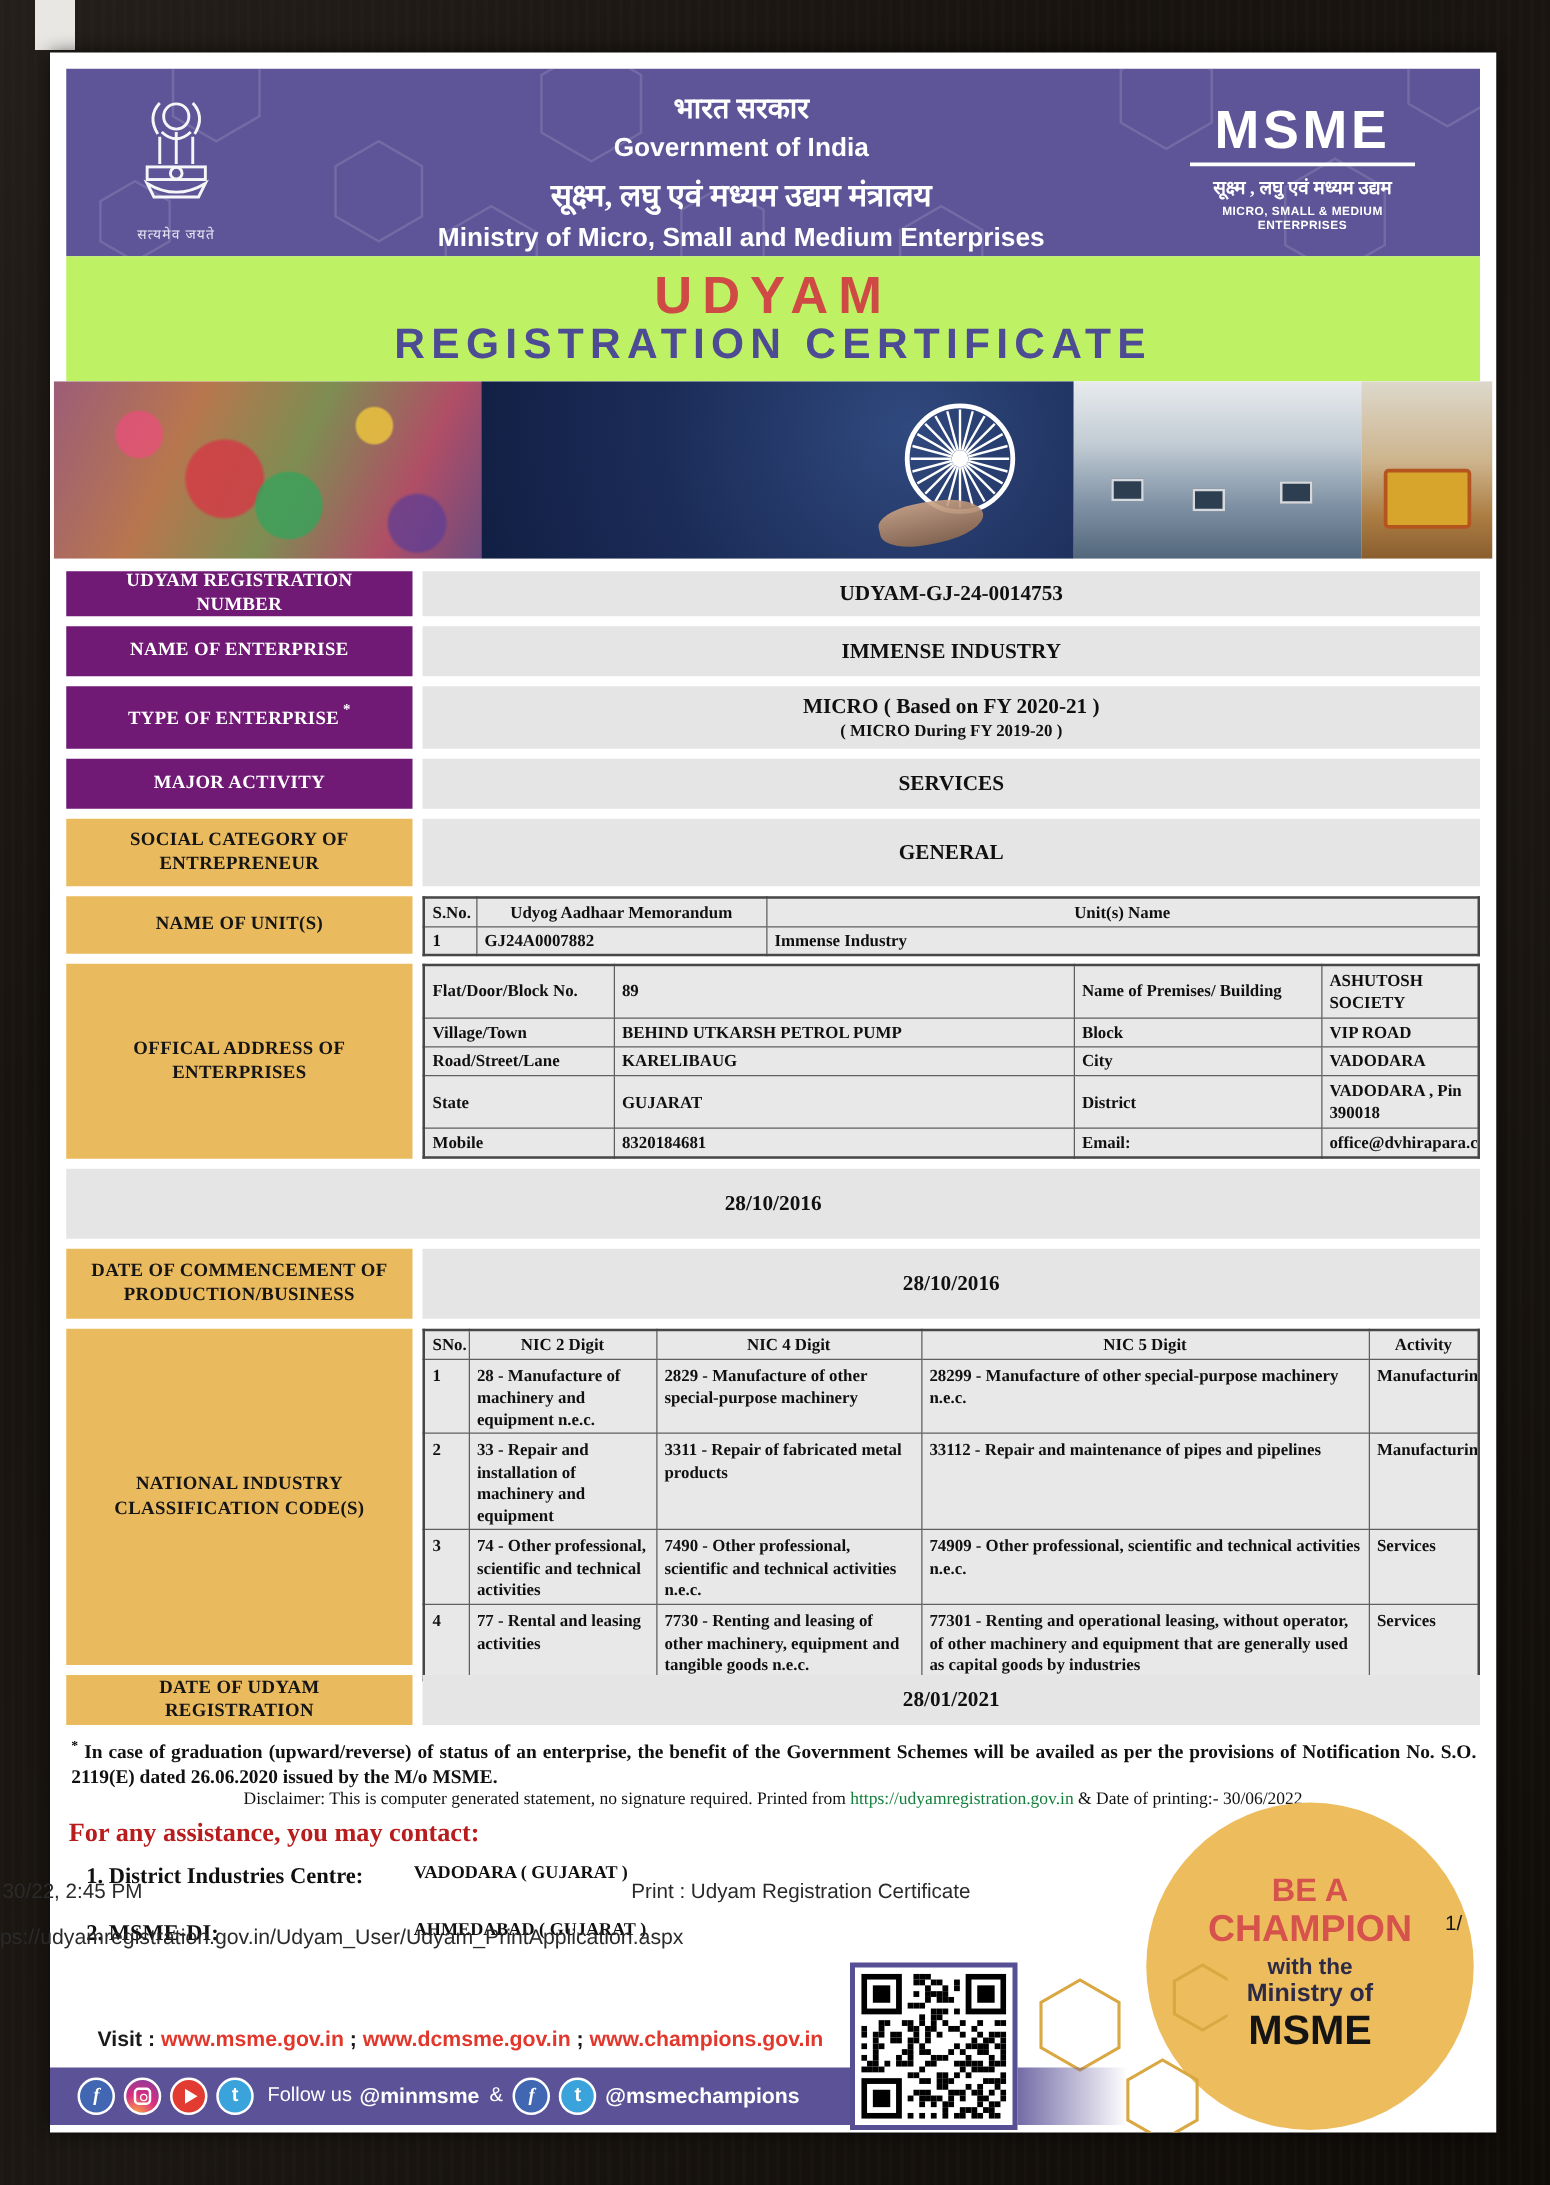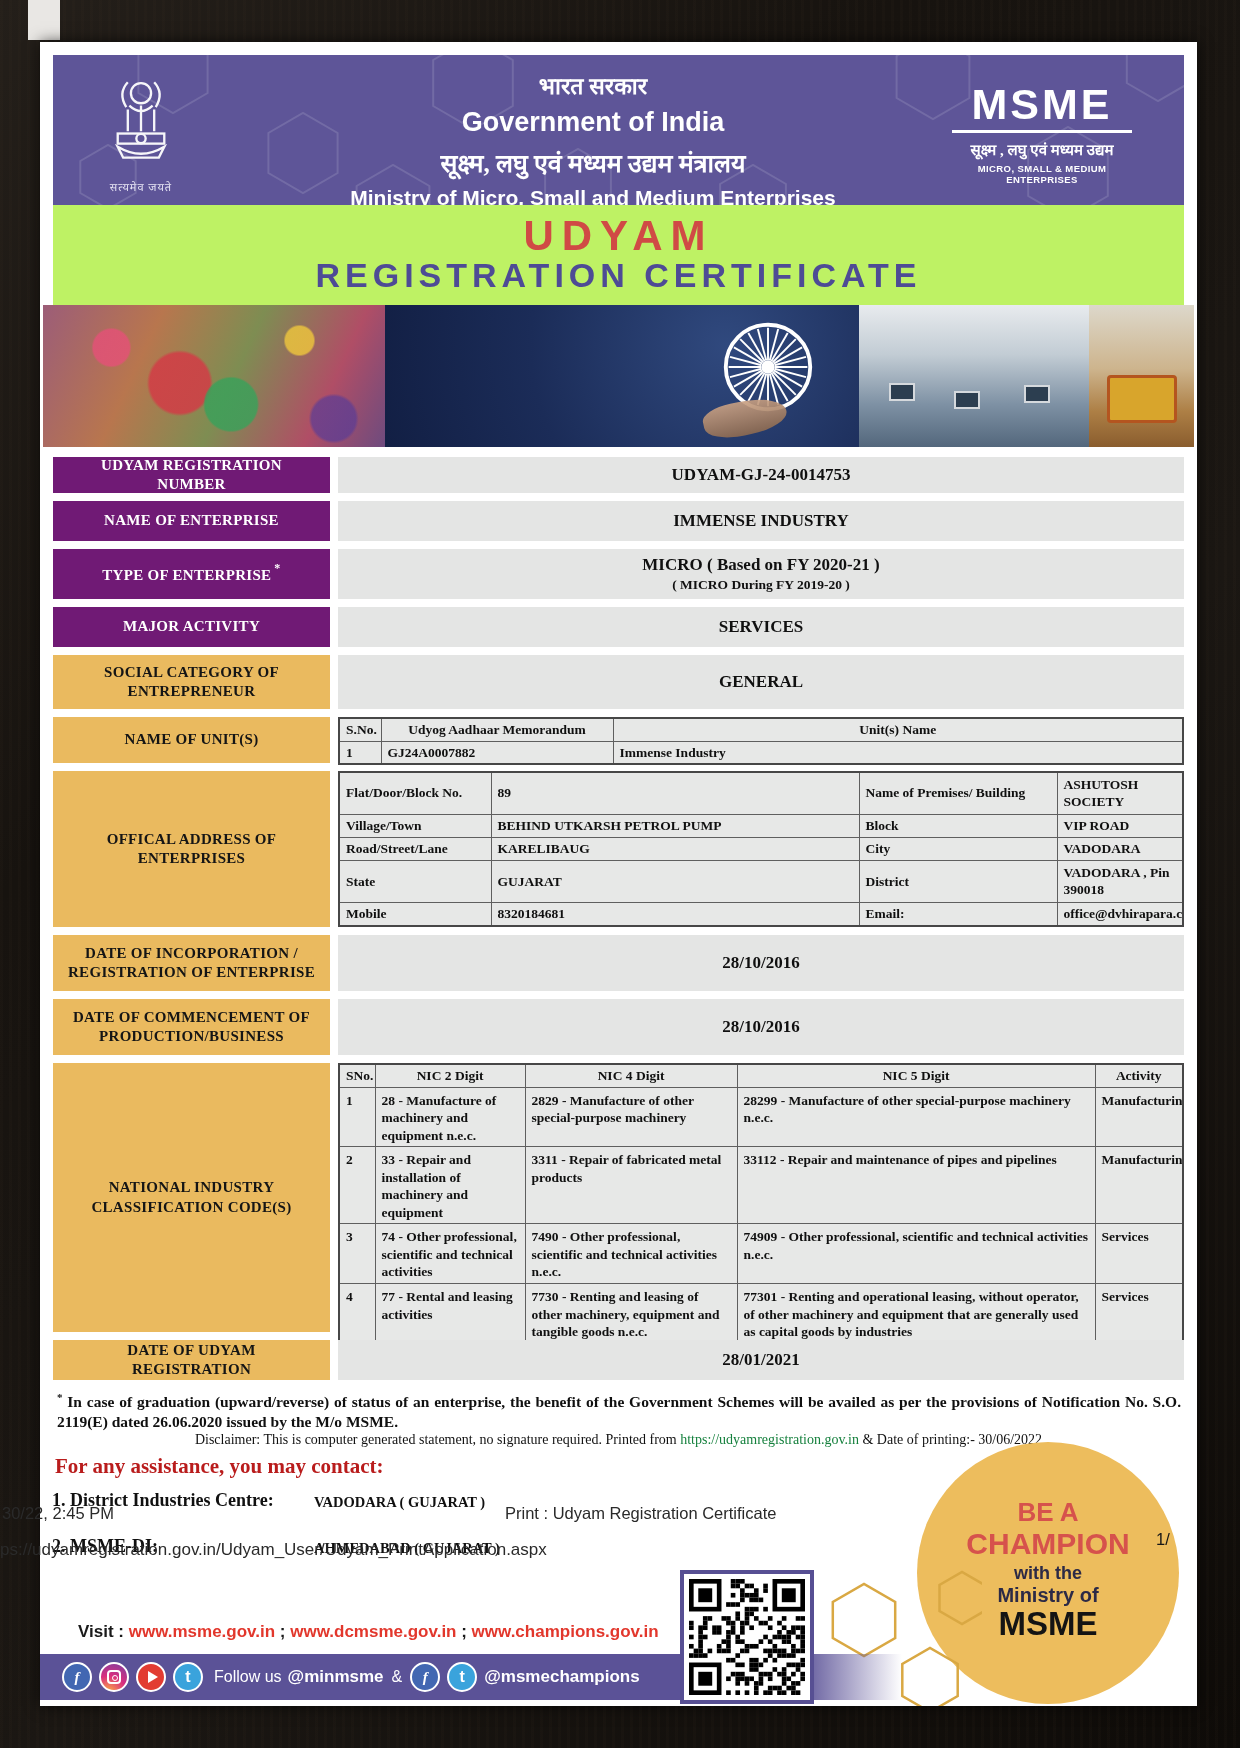--- a/index.html
+++ b/index.html
@@ -18,21 +18,21 @@
   }
 
   
   .hdr { position:absolute; left:13px; top:13px; width:1131px; height:150px; background:#5e5598; overflow:hidden; }
   .hexes { position:absolute; left:0; top:0; width:100%; height:100%; }
   .emblem { position:absolute; left:38px; top:18px; width:100px; text-align:center; color:#fff; }
   .emblem svg { display:block; margin:0 auto; }
   .motto { font-size:11px; color:#e8e6f5; margin-top:2px; letter-spacing:1px; }
   .hdr-center { position:absolute; left:190px; top:14px; width:700px; text-align:center; color:#fff; }
   .hi1 { font-size:23px; font-weight:700; }
-  .en1 { font-family:"Liberation Sans", sans-serif; font-size:27px; font-weight:700; margin-top:6px; }
+  .en1 { font-family:"Liberation Sans", sans-serif; font-size:21px; font-weight:700; margin-top:6px; }
   .hi2 { font-size:25px; font-weight:700; margin-top:7px; }
   .en2 { font-family:"Liberation Sans", sans-serif; font-size:21px; font-weight:700; margin-top:7px; }
   .msme-logo { position:absolute; right:52px; top:28px; width:180px; text-align:center; color:#fff; }
   .msme-word { font-family:"Liberation Sans", sans-serif; font-size:43px; font-weight:800; letter-spacing:3px; line-height:1;
                border-bottom:3px solid #fff; padding-bottom:4px; }
   .msme-hi { font-size:15px; font-weight:700; margin-top:6px; }
   .msme-en { font-family:"Liberation Sans", sans-serif; font-size:9.5px; font-weight:700; margin-top:4px; letter-spacing:.4px; }
 
   
   .titleband { position:absolute; left:13px; top:163px; width:1131px; height:100px; background:#bef264; text-align:center;
@@ -81,21 +81,21 @@
   table.nic td { vertical-align:top; padding-top:4px; }
   sup.star { font-size:12px; position:relative; top:-2px; margin-left:3px; }
 
   
   .footnote { position:absolute; left:17px; top:1348px; width:1124px; font-weight:700; font-size:15.5px; line-height:1.3;
               text-align:justify; color:#101010; }
   .footnote sup { font-size:11px; }
   .disclaimer { position:absolute; left:0; top:1390px; width:1157px; text-align:center; font-size:14px; color:#111; }
   .red-link { color:#15803d; }
   .assist-h { position:absolute; left:15px; top:1412px; font-weight:700; font-size:21px; color:#b91c1c; }
-  .assist { position:absolute; left:12px; display:flex; align-items:flex-end; }
+  .assist { position:absolute; left:29px; display:flex; align-items:flex-start; }
   .assist .al { width:262px; flex:none; font-weight:700; font-size:18px; color:#101010; }
   .assist .av { font-weight:700; font-size:14.5px; color:#101010; }
   .a1 { top:1448px; } .a2 { top:1494px; }
 
   
   .champion { position:absolute; left:877px; top:1400px; width:262px; height:262px; border-radius:50%;
               background:#edbd5d; text-align:center; font-family:"Liberation Sans", sans-serif; padding-top:56px; }
   .ch1 { font-size:26px; font-weight:800; color:#d6524c; line-height:1.1; }
   .ch2 { font-size:30px; font-weight:800; color:#d6524c; line-height:1.15; }
   .ch3 { font-size:18px; font-weight:700; color:#2c2a46; margin-top:2px; }
@@ -326,21 +326,20 @@
                   <td>8320184681</td>
               <td>Email:</td>
                   <td>office@dvhirapara.com</td>
             </tr>
           </tbody>
             </table>
         </div>
       </div>
 
       <div class="row gold" style="height:56px">
-        <div class="lab">DATE OF INCORPORATION / REGISTRATION OF ENTERPRISE</div>
         <div class="val">28/10/2016</div>
       </div>
 
       <div class="row gold" style="height:56px">
         <div class="lab">DATE OF COMMENCEMENT OF PRODUCTION/BUSINESS</div>
         <div class="val">28/10/2016</div>
       </div>
 
       <div class="row gold" style="height:269px">
         <div class="lab">NATIONAL INDUSTRY CLASSIFICATION CODE(S)</div>

